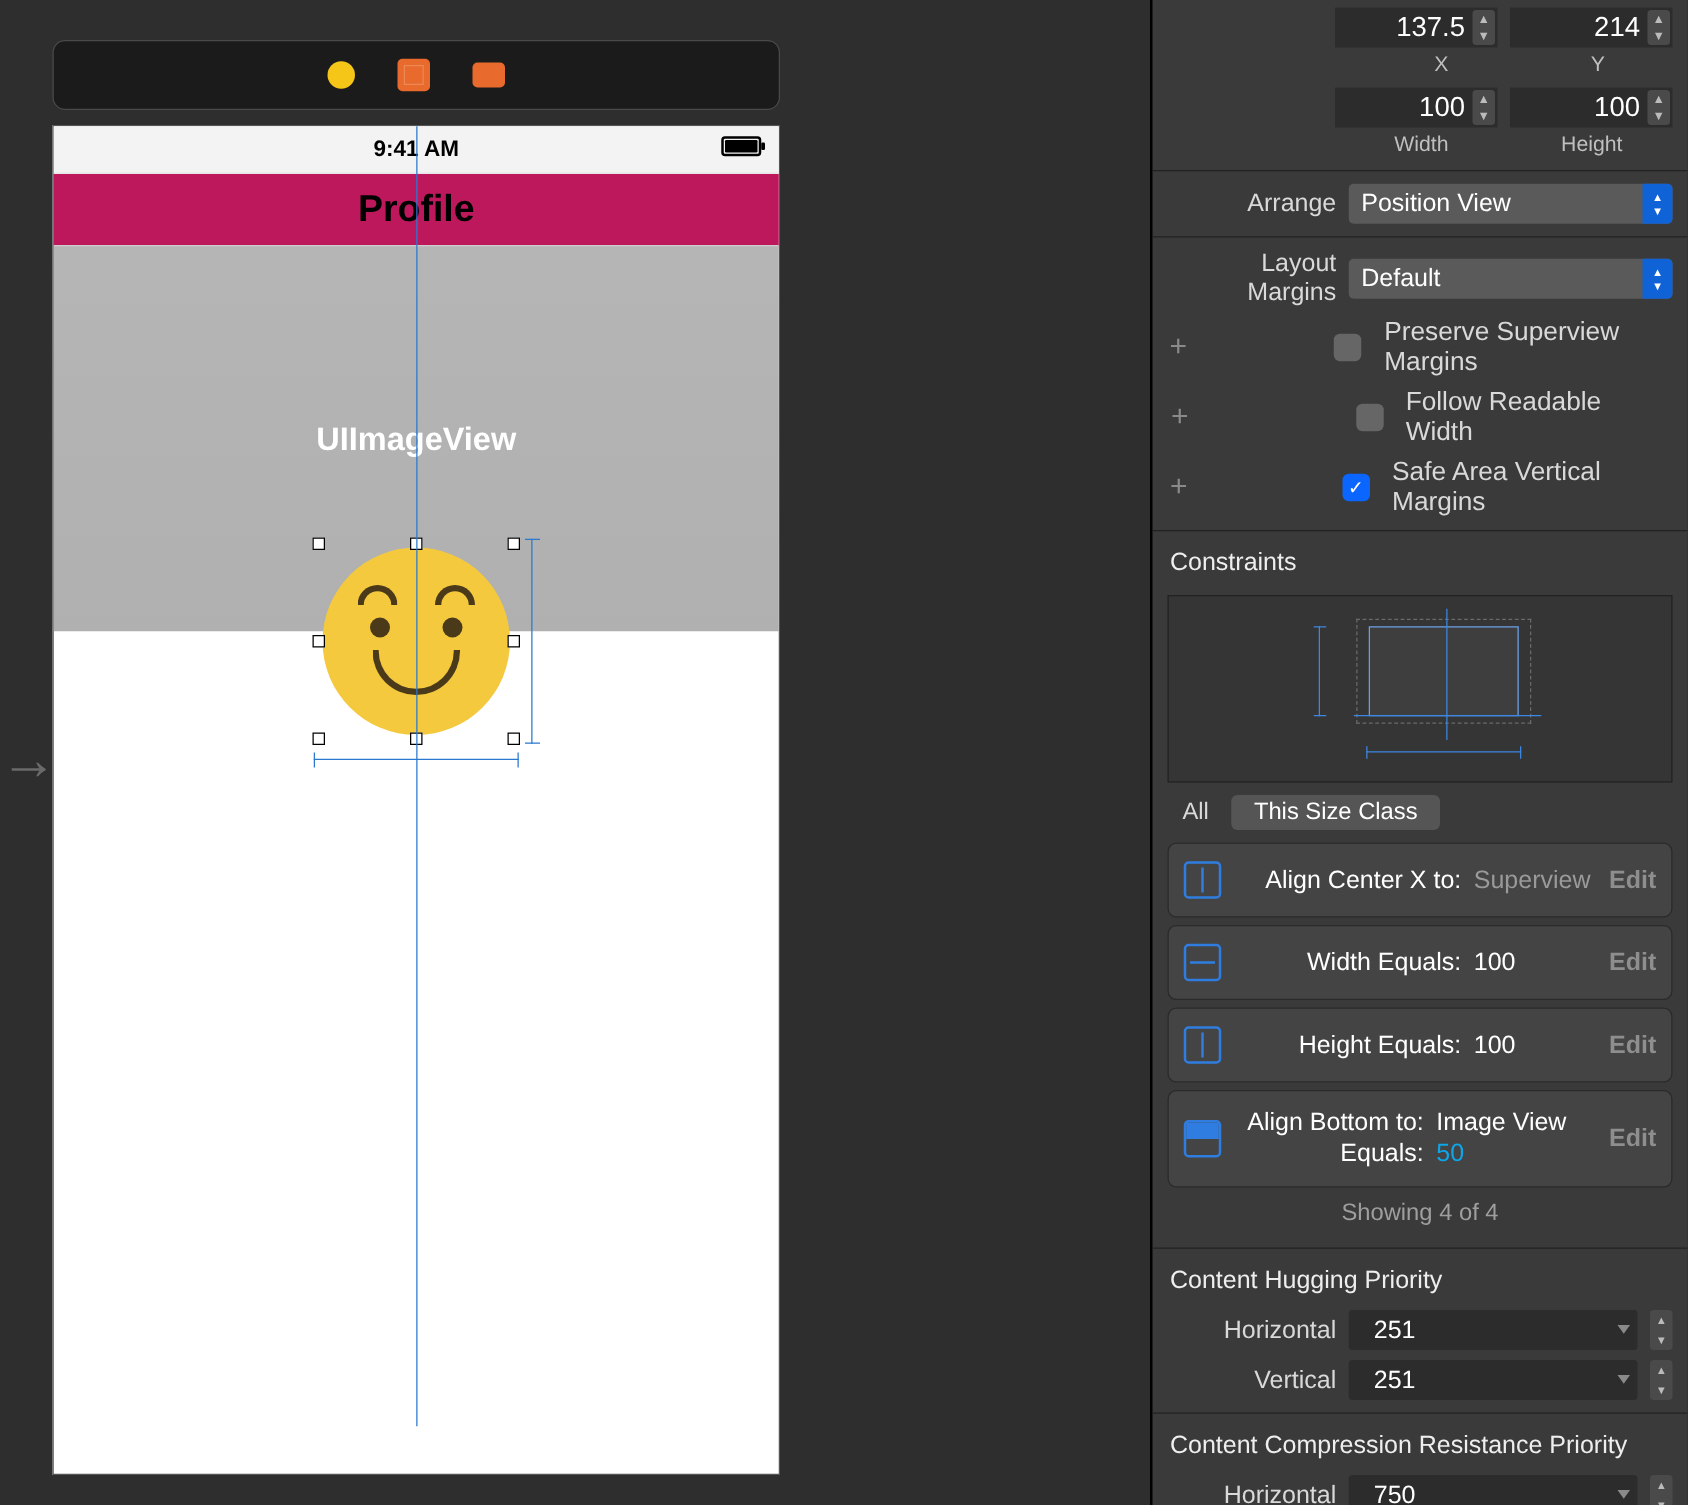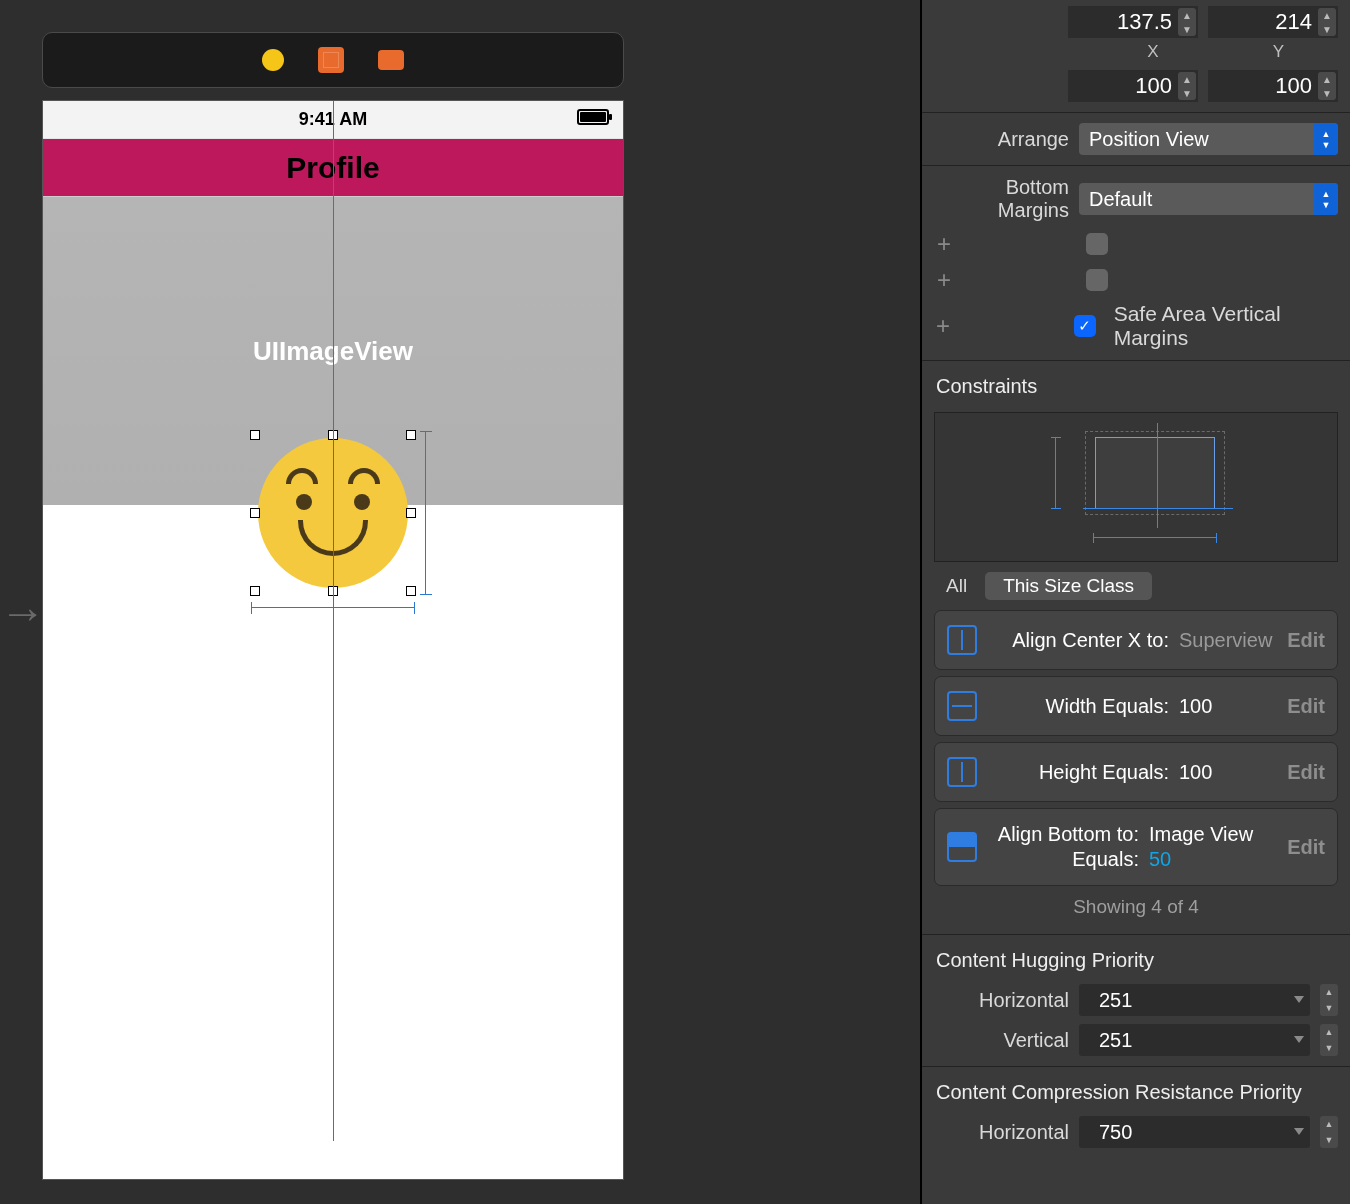--- a/index.html
+++ b/index.html
@@ -235,53 +235,59 @@
         </div>
       <div class="num-field">
           <span>100</span>
           <div class="stepper">
             <div>▲</div>
             <div>▼</div>
           </div>
         </div>
     </div>
   </div>
+  <div class="row" style="justify-content:flex-end;gap:90px;padding-top:0;">
+    <span class="sub">Width</span>
+    <span class="sub" style="margin-right:40px">Height</span>
+  </div>
 
   <hr class="sep">
   <div class="row">
     <label class="right">Arrange</label>
     <div class="select">
       <span>Position View</span>
       <div class="chev">
           <span>▲</span>
           <span>▼</span>
         </div>
     </div>
   </div>
 
   <hr class="sep">
   <div class="row">
-    <label class="right" style="width:135px">Bottom Margins</label>
+    <label class="right" style="width:135px">Layout Margins</label>
     <div class="select">
       <span>Default</span>
       <div class="chev">
           <span>▲</span>
           <span>▼</span>
         </div>
     </div>
   </div>
   <div class="row">
       <span class="plus-btn">+</span>
       <div style="width:112px"></div>
       <span class="check"></span>
+      <span>Preserve Superview Margins</span>
     </div>
   <div class="row">
       <span class="plus-btn">+</span>
       <div style="width:112px"></div>
       <span class="check"></span>
+      <span>Follow Readable Width</span>
     </div>
   <div class="row">
       <span class="plus-btn">+</span>
       <div style="width:112px"></div>
       <span class="check on">✓</span>
       <span>Safe Area Vertical Margins</span>
     </div>
 
   <hr class="sep">
   <div class="sect-label">Constraints</div>

